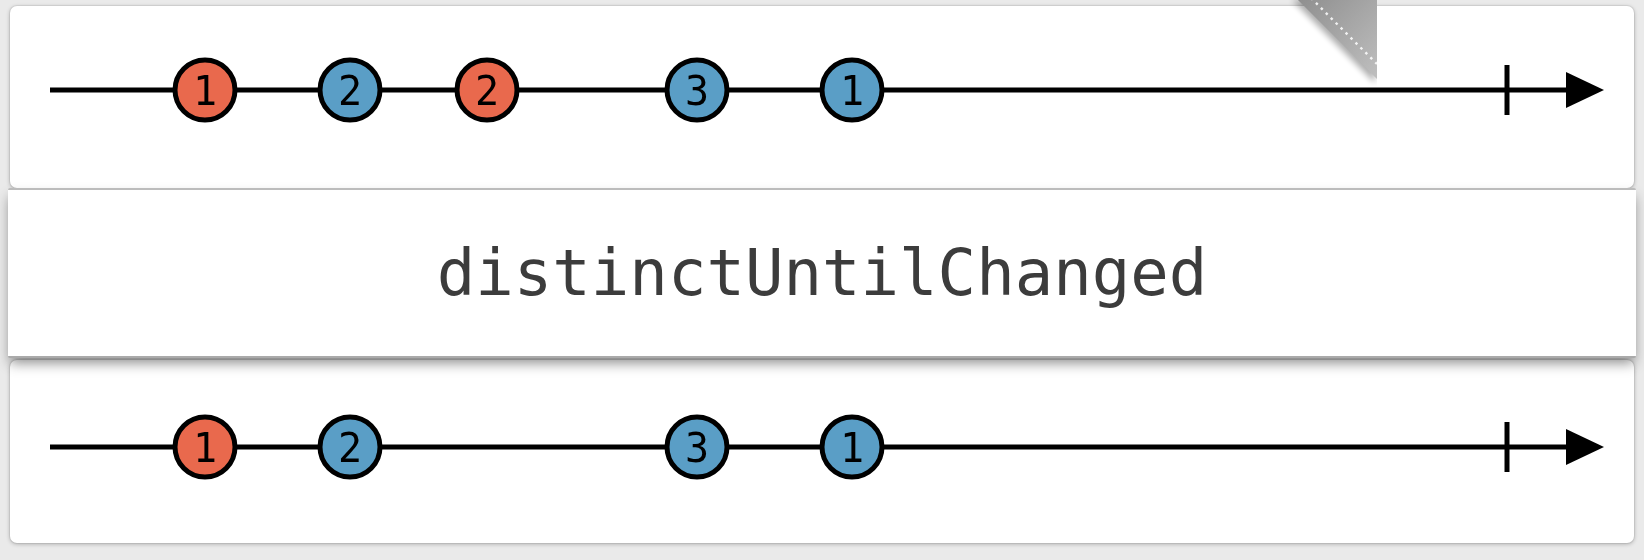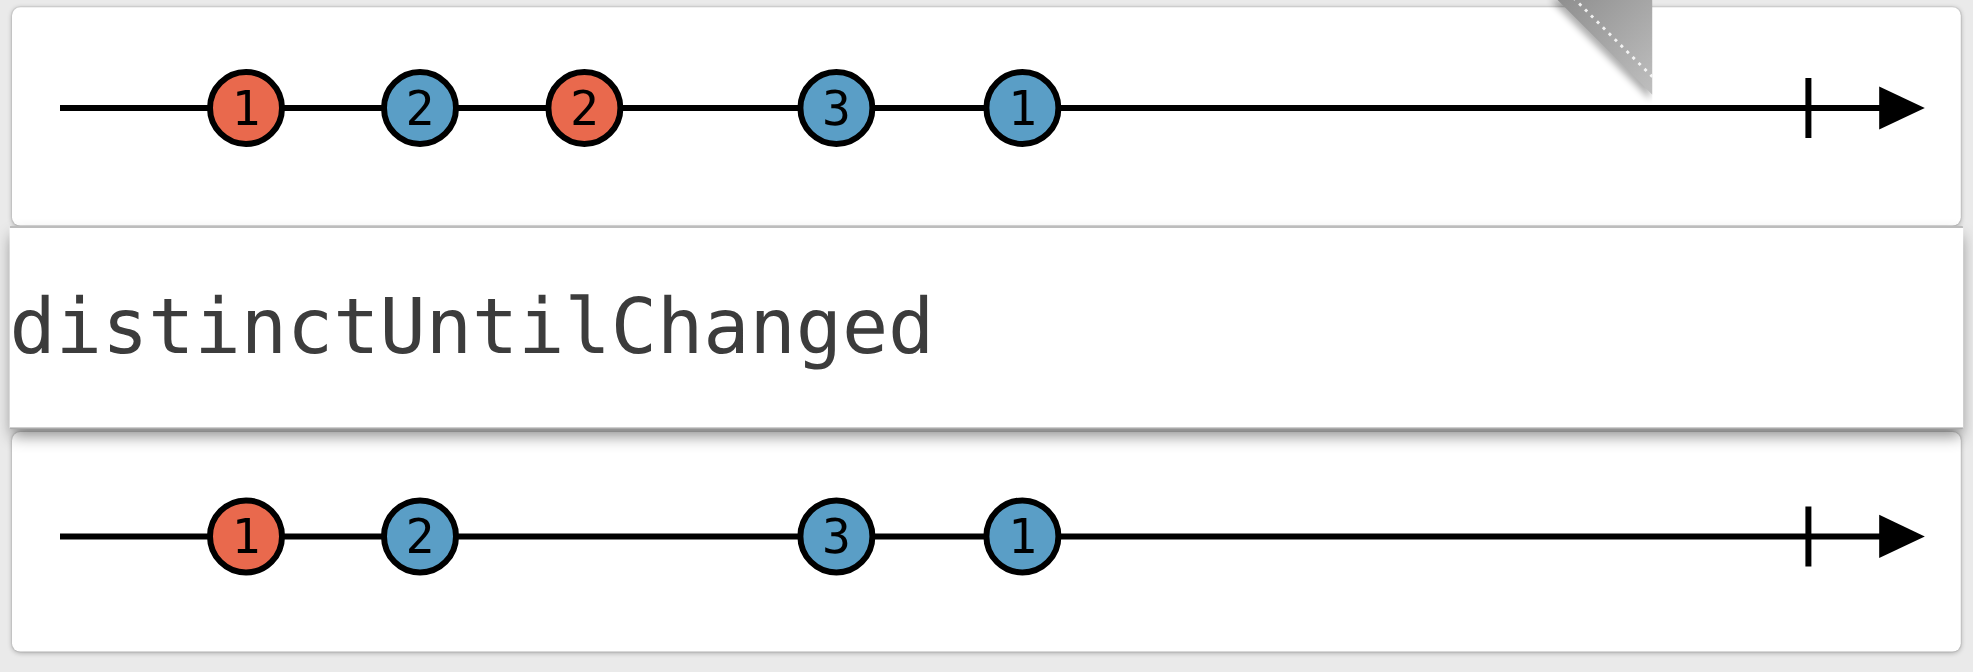--- a/index.html
+++ b/index.html
@@ -11,21 +11,21 @@
   }
   .card {
     position: absolute; background: #ffffff; border-radius: 7px;
     box-shadow: 0 1px 4px rgba(0,0,0,.28), 0 0 0 1px rgba(0,0,0,.05);
   }
   #input-card  { left: 10px; top: 6px;   width: 1624px; height: 182px; }
   #output-card { left: 10px; top: 360px; width: 1624px; height: 183px; }
   #operator-box {
     position: absolute; left: 8px; top: 188px; width: 1628px; height: 170px;
     box-sizing: border-box; background: #ffffff; z-index: 3;
-    display: flex; align-items: center; 
+    display: flex; align-items: center; justify-content: center;
     border-top: 2px solid #bcbcbc; border-bottom: 2px solid #aaaaaa;
     border-radius: 2px;
     box-shadow: 0 7px 12px -2px rgba(0,0,0,.45);
   }
   #operator-label { font-size: 64px; color: #3c3c3c; white-space: nowrap; }
   svg { display: block; }
   .marble-value {
     font-size: 40px; fill: #000; text-anchor: middle;
     font-family: "DejaVu Sans Mono", "Liberation Mono", monospace;
   }

